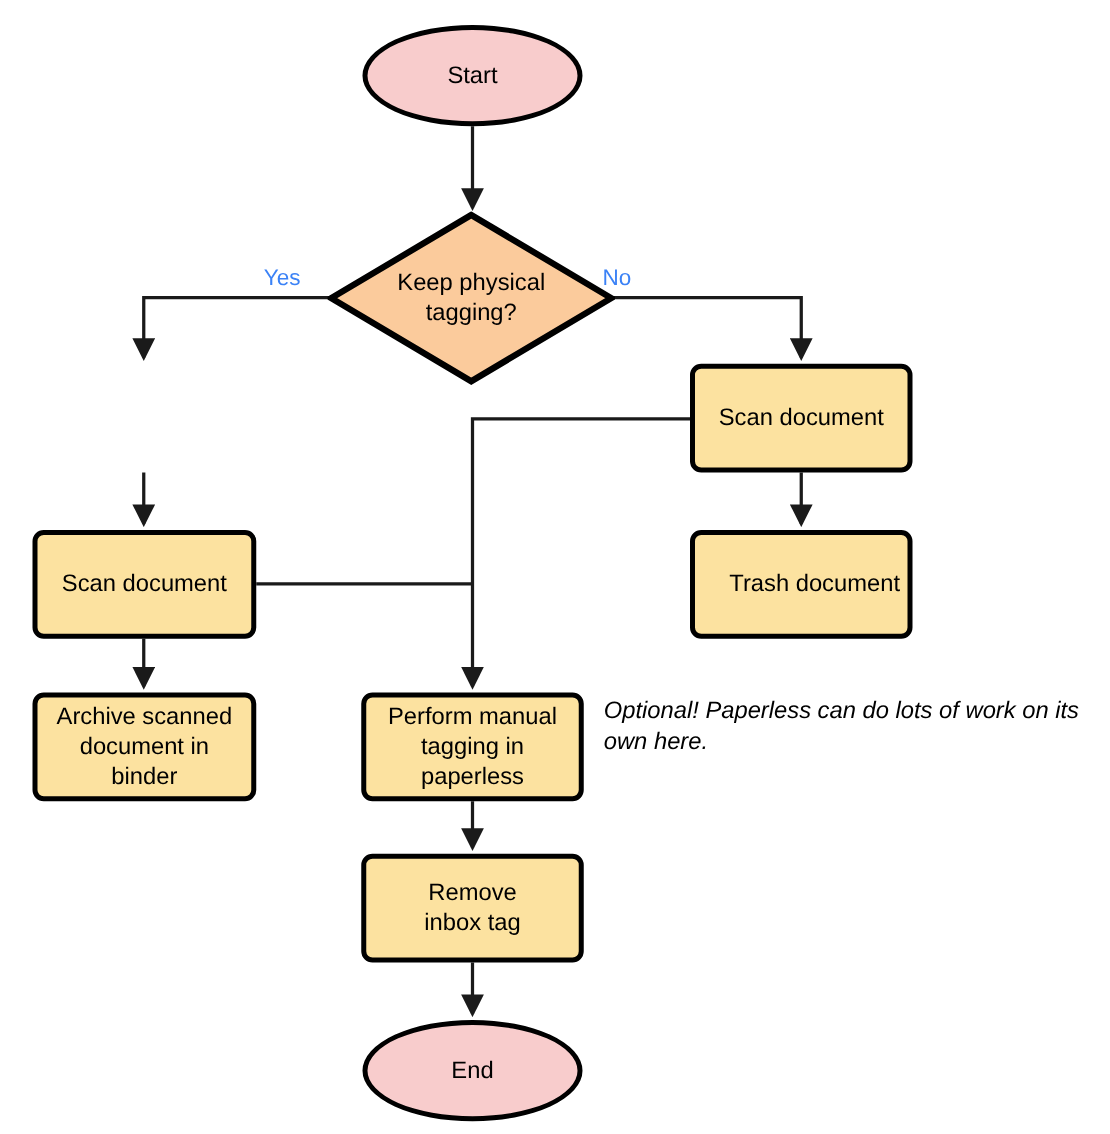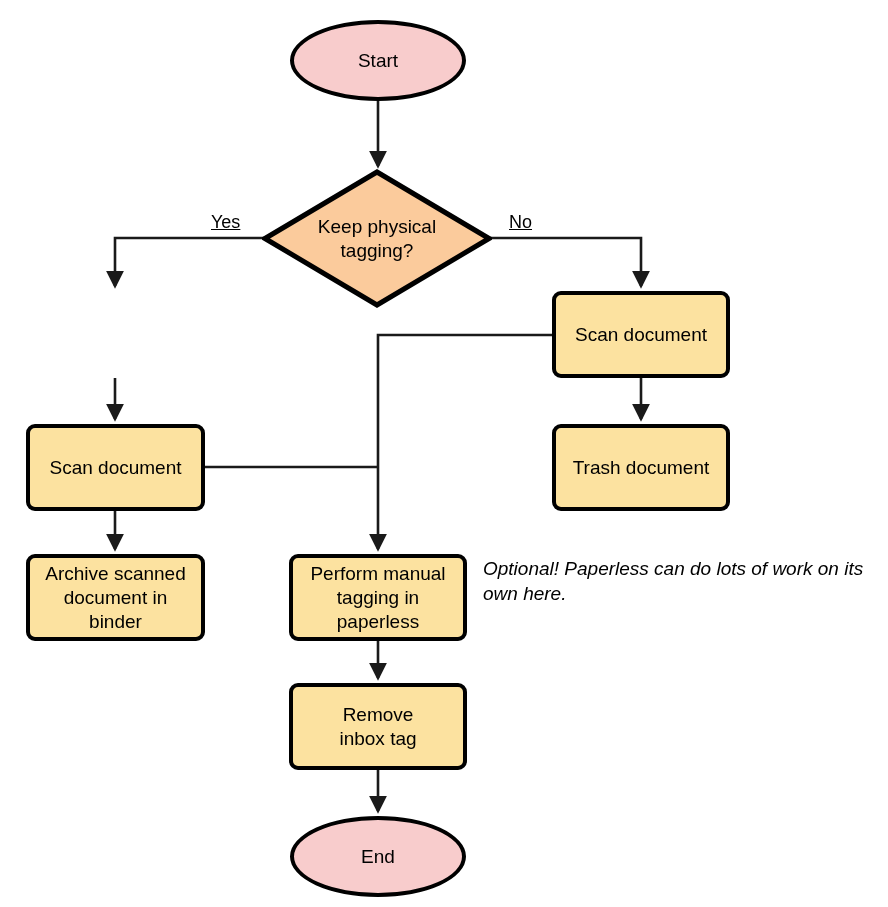--- a/index.html
+++ b/index.html
@@ -66,24 +66,23 @@
     height: 100%;
   }
   .node-decision .label {
     position: relative;
     z-index: 2;
   }
   .edge-label {
     position: absolute;
     font-size: 18px;
     line-height: 20px;
-    color: #000000;
+    color: #3b82f6;
     white-space: nowrap;
     z-index: 3;
-    text-decoration: underline;
   }
   .note {
     position: absolute;
     font-size: 19px;
     line-height: 25px;
     font-style: italic;
     color: #000000;
     z-index: 3;
   }
 </style>
@@ -128,38 +127,38 @@
 
   <div class="node node-decision" style="left:262px; top:169px; width:230px; height:139px;">
     <svg class="diamond-shape" viewBox="0 0 230 139" preserveAspectRatio="none" xmlns="http://www.w3.org/2000/svg">
       <polygon points="115,3 227,69.5 115,136 3,69.5" fill="#fbcb9c" stroke="#000000" stroke-width="5" vector-effect="non-scaling-stroke"></polygon>
     </svg>
     <span class="label">Keep physical
 tagging?</span>
   </div>
 
   <span class="edge-label" style="left:211px; top:212px;">Yes</span>
-  <span class="edge-label" style="left:509px; top:212px;">No</span>
+  <span class="edge-label" style="left:482px; top:212px;">No</span>
 
 
   <div class="node node-process" style="left:26px; top:424px; width:179px; height:87px;">
     <span class="label">Scan document</span>
   </div>
 
   <div class="node node-process" style="left:26px; top:554px; width:179px; height:87px;">
     <span class="label">Archive scanned
 document in
 binder</span>
   </div>
 
   <div class="node node-process" style="left:552px; top:291px; width:178px; height:87px;">
     <span class="label">Scan document</span>
   </div>
 
-  <div class="node node-process" style="left:552px; top:424px; width:178px; height:87px;">
+  <div class="node node-process" style="left:552px; top:424px; width:178px; height:87px;justify-content:flex-end;">
     <span class="label">Trash document</span>
   </div>
 
   <div class="node node-process" style="left:289px; top:683px; width:178px; height:87px;">
     <span class="label">Remove
 inbox tag</span>
   </div>
 
   <div class="node node-process" style="left:289px; top:554px; width:178px; height:87px;">
     <span class="label">Perform manual

